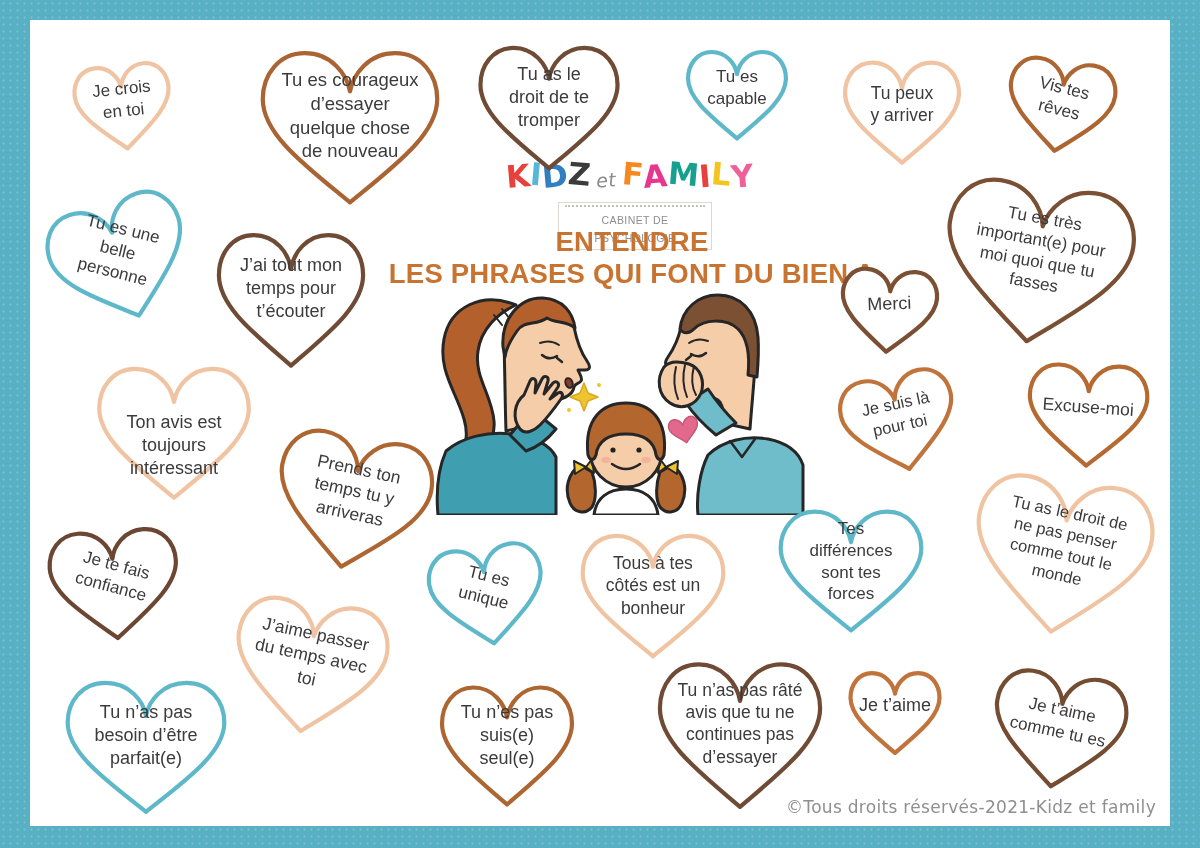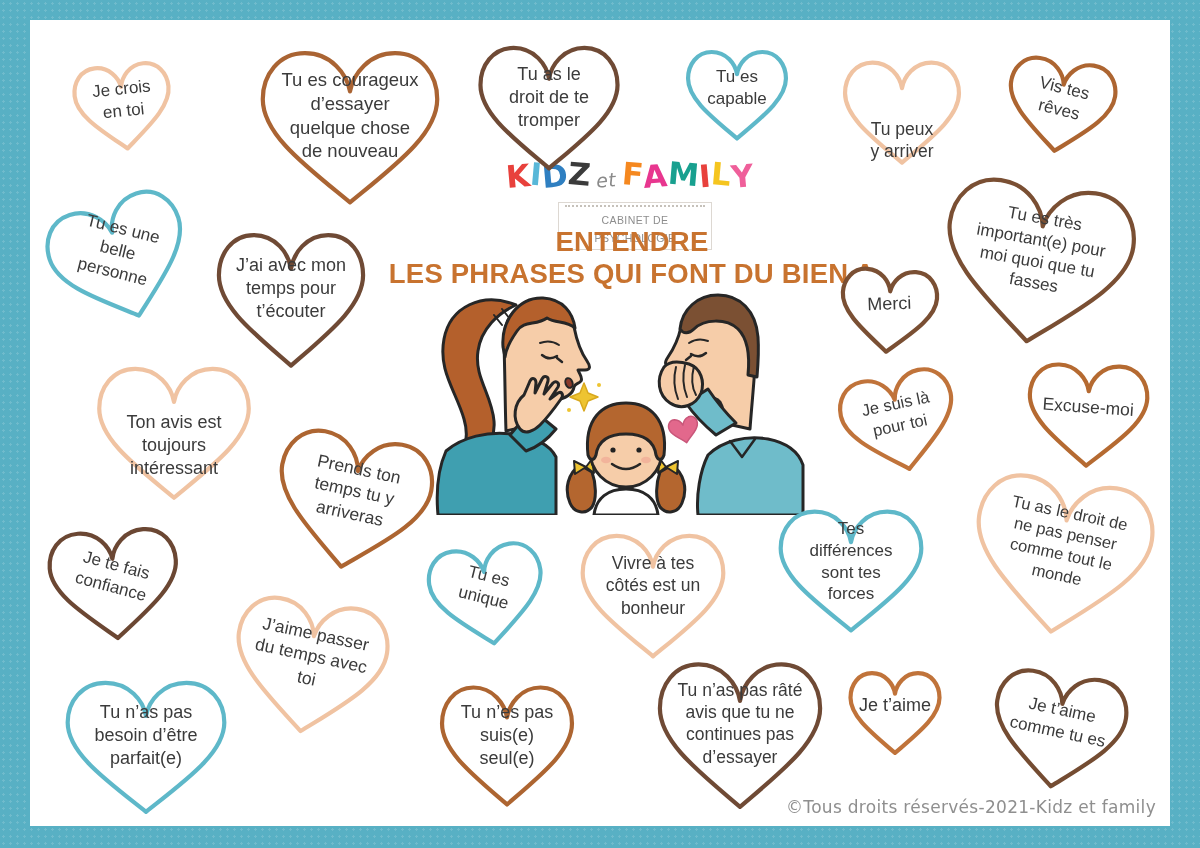--- a/index.html
+++ b/index.html
@@ -138,21 +138,21 @@
         <svg viewBox="0 0 100 92" preserveAspectRatio="none">
           <path d="M50,29 C48.5,20 40.5,9 27,9 C13.5,9 5.5,20.5 5.5,33 C5.5,51.5 27.5,68 50,87 C72.5,68 94.5,51.5 94.5,33 C94.5,20.5 86.5,9 73,9 C59.5,9 51.5,20 50,29 Z" fill="#ffffff" stroke="#5eb8c9" stroke-width="4.2" stroke-linecap="round" stroke-linejoin="round" vector-effect="non-scaling-stroke"></path>
         </svg>
         <div class="phrase" style="font-size: 17px; transform: translate(-50%, -50%) rotate(0deg);">Tu es
 capable</div>
       </div>
       <div class="heart" style="left: 838px; top: 51px; width: 128px; height: 118px; transform: rotate(0deg);">
         <svg viewBox="0 0 100 92" preserveAspectRatio="none">
           <path d="M50,29 C48.5,20 40.5,9 27,9 C13.5,9 5.5,20.5 5.5,33 C5.5,51.5 27.5,68 50,87 C72.5,68 94.5,51.5 94.5,33 C94.5,20.5 86.5,9 73,9 C59.5,9 51.5,20 50,29 Z" fill="#ffffff" stroke="#f0c3a2" stroke-width="4.2" stroke-linecap="round" stroke-linejoin="round" vector-effect="non-scaling-stroke"></path>
         </svg>
-        <div class="phrase" style="font-size: 17.5px; transform: translate(-50%, -50%) rotate(0deg); margin-top: 36px;">Tu peux
+        <div class="phrase" style="font-size: 17.5px; transform: translate(-50%, -50%) rotate(0deg);">Tu peux
 y arriver</div>
       </div>
       <div class="heart" style="left: 1002px; top: 51px; width: 118px; height: 106px; transform: rotate(8deg);">
         <svg viewBox="0 0 100 92" preserveAspectRatio="none">
           <path d="M50,29 C48.5,20 40.5,9 27,9 C13.5,9 5.5,20.5 5.5,33 C5.5,51.5 27.5,68 50,87 C72.5,68 94.5,51.5 94.5,33 C94.5,20.5 86.5,9 73,9 C59.5,9 51.5,20 50,29 Z" fill="#ffffff" stroke="#ad6531" stroke-width="4.2" stroke-linecap="round" stroke-linejoin="round" vector-effect="non-scaling-stroke"></path>
         </svg>
         <div class="phrase" style="font-size: 17px; transform: translate(-50%, -50%) rotate(6deg);">Vis tes
 rêves</div>
       </div>
       <div class="heart" style="left: 44px; top: 188px; width: 152px; height: 138px; transform: rotate(-18deg);">
@@ -160,21 +160,21 @@
           <path d="M50,29 C48.5,20 40.5,9 27,9 C13.5,9 5.5,20.5 5.5,33 C5.5,51.5 27.5,68 50,87 C72.5,68 94.5,51.5 94.5,33 C94.5,20.5 86.5,9 73,9 C59.5,9 51.5,20 50,29 Z" fill="#ffffff" stroke="#5eb8c9" stroke-width="4.2" stroke-linecap="round" stroke-linejoin="round" vector-effect="non-scaling-stroke"></path>
         </svg>
         <div class="phrase" style="font-size: 17px; transform: translate(-50%, -50%) rotate(32deg);">Tu es une
 belle
 personne</div>
       </div>
       <div class="heart" style="left: 210px; top: 220px; width: 162px; height: 154px; transform: rotate(0deg);">
         <svg viewBox="0 0 100 92" preserveAspectRatio="none">
           <path d="M50,29 C48.5,20 40.5,9 27,9 C13.5,9 5.5,20.5 5.5,33 C5.5,51.5 27.5,68 50,87 C72.5,68 94.5,51.5 94.5,33 C94.5,20.5 86.5,9 73,9 C59.5,9 51.5,20 50,29 Z" fill="#ffffff" stroke="#6f4a35" stroke-width="4.2" stroke-linecap="round" stroke-linejoin="round" vector-effect="non-scaling-stroke"></path>
         </svg>
-        <div class="phrase" style="font-size: 18px; transform: translate(-50%, -50%) rotate(0deg);">J’ai avec mon
+        <div class="phrase" style="font-size: 18px; transform: translate(-50%, -50%) rotate(0deg);">J’ai tout mon
 temps pour
 t’écouter</div>
       </div>
       <div class="heart" style="left: 934px; top: 168px; width: 208px; height: 184px; transform: rotate(8deg);">
         <svg viewBox="0 0 100 92" preserveAspectRatio="none">
           <path d="M50,29 C48.5,20 40.5,9 27,9 C13.5,9 5.5,20.5 5.5,33 C5.5,51.5 27.5,68 50,87 C72.5,68 94.5,51.5 94.5,33 C94.5,20.5 86.5,9 73,9 C59.5,9 51.5,20 50,29 Z" fill="#ffffff" stroke="#7a4f33" stroke-width="4.2" stroke-linecap="round" stroke-linejoin="round" vector-effect="non-scaling-stroke"></path>
         </svg>
         <div class="phrase" style="font-size: 17px; transform: translate(-50%, -50%) rotate(2deg);">Tu es très
 important(e) pour
 moi quoi que tu
@@ -226,21 +226,21 @@
         <svg viewBox="0 0 100 92" preserveAspectRatio="none">
           <path d="M50,29 C48.5,20 40.5,9 27,9 C13.5,9 5.5,20.5 5.5,33 C5.5,51.5 27.5,68 50,87 C72.5,68 94.5,51.5 94.5,33 C94.5,20.5 86.5,9 73,9 C59.5,9 51.5,20 50,29 Z" fill="#ffffff" stroke="#5eb8c9" stroke-width="4.2" stroke-linecap="round" stroke-linejoin="round" vector-effect="non-scaling-stroke"></path>
         </svg>
         <div class="phrase" style="font-size: 17px; transform: translate(-50%, -50%) rotate(22deg);">Tu es
 unique</div>
       </div>
       <div class="heart" style="left: 574px; top: 522px; width: 158px; height: 142px; transform: rotate(0deg);">
         <svg viewBox="0 0 100 92" preserveAspectRatio="none">
           <path d="M50,29 C48.5,20 40.5,9 27,9 C13.5,9 5.5,20.5 5.5,33 C5.5,51.5 27.5,68 50,87 C72.5,68 94.5,51.5 94.5,33 C94.5,20.5 86.5,9 73,9 C59.5,9 51.5,20 50,29 Z" fill="#ffffff" stroke="#f0c3a2" stroke-width="4.2" stroke-linecap="round" stroke-linejoin="round" vector-effect="non-scaling-stroke"></path>
         </svg>
-        <div class="phrase" style="font-size: 17.5px; transform: translate(-50%, -50%) rotate(0deg);">Vivre à tes
+        <div class="phrase" style="font-size: 17.5px; transform: translate(-50%, -50%) rotate(0deg);">Tous à tes
 côtés est un
 bonheur</div>
       </div>
       <div class="heart" style="left: 772px; top: 498px; width: 158px; height: 140px; transform: rotate(0deg);">
         <svg viewBox="0 0 100 92" preserveAspectRatio="none">
           <path d="M50,29 C48.5,20 40.5,9 27,9 C13.5,9 5.5,20.5 5.5,33 C5.5,51.5 27.5,68 50,87 C72.5,68 94.5,51.5 94.5,33 C94.5,20.5 86.5,9 73,9 C59.5,9 51.5,20 50,29 Z" fill="#ffffff" stroke="#5eb8c9" stroke-width="4.2" stroke-linecap="round" stroke-linejoin="round" vector-effect="non-scaling-stroke"></path>
         </svg>
         <div class="phrase" style="font-size: 17px; transform: translate(-50%, -50%) rotate(0deg);">Tes
 différences
 sont tes

